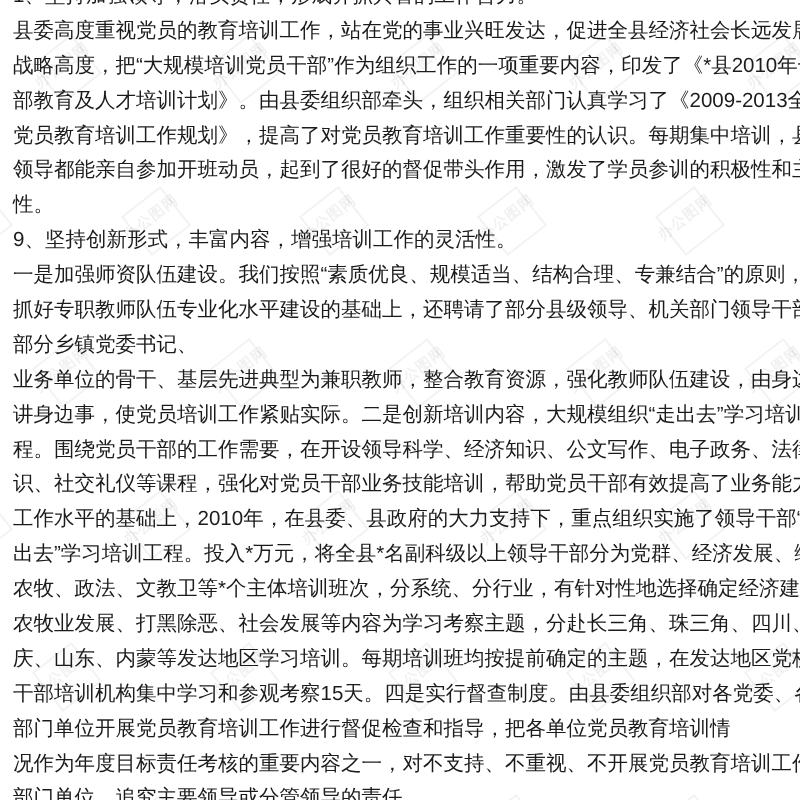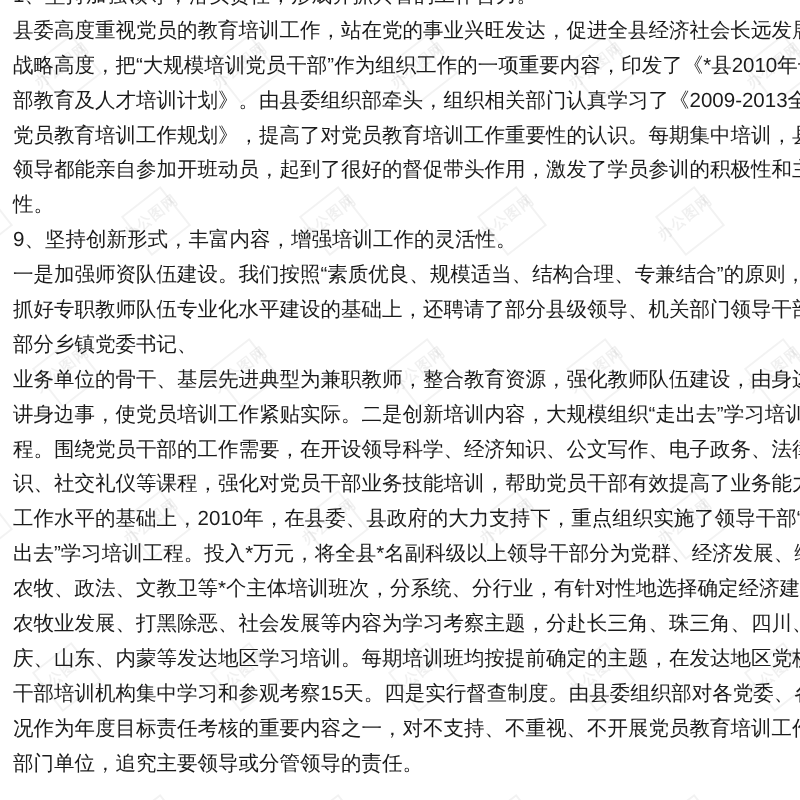--- a/index.html
+++ b/index.html
@@ -889,20 +889,21 @@
         <span>组</span>
         <span>织</span>
         <span>部</span>
         <span>对</span>
         <span>各</span>
         <span>党</span>
         <span>委</span>
         <span>、</span>
         <span>各</span>
       </div>
+      <div class="doc-line">部门单位开展党员教育培训工作进行督促检查和指导，把各单位党员教育培训情</div>
       <div class="doc-line justify">
         <span>况</span>
         <span>作</span>
         <span>为</span>
         <span>年</span>
         <span>度</span>
         <span>目</span>
         <span>标</span>
         <span>责</span>
         <span>任</span>

